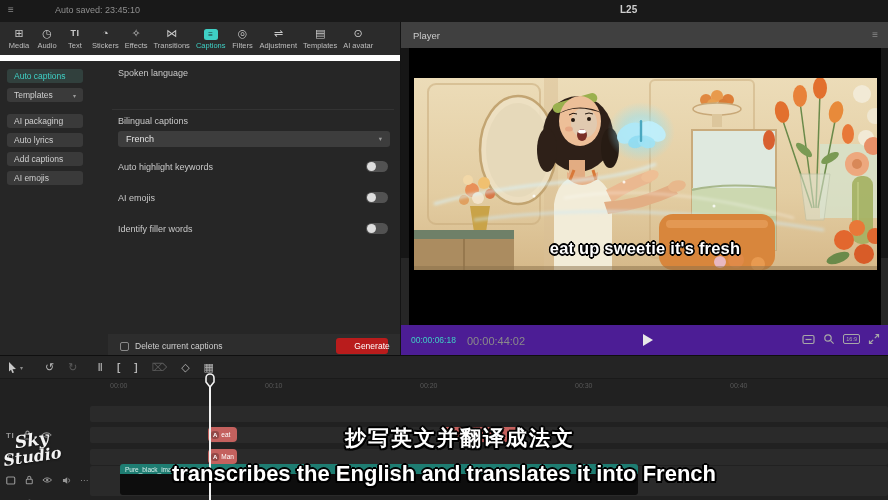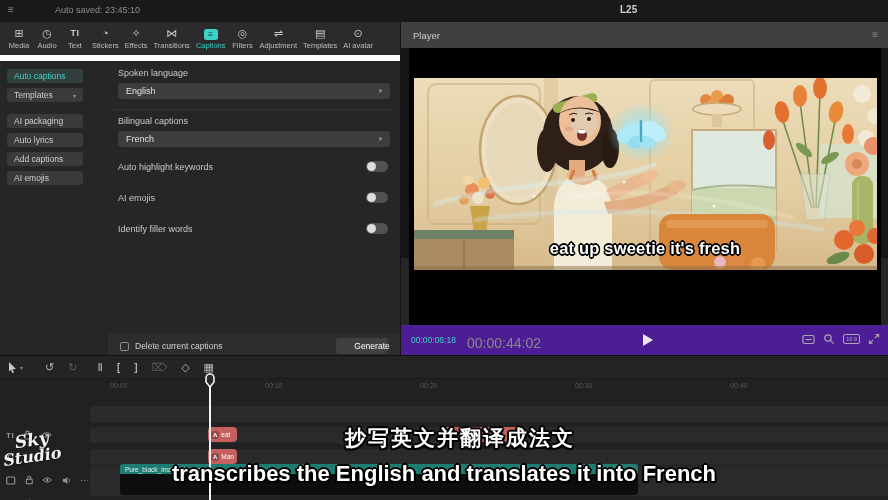--- a/index.html
+++ b/index.html
@@ -41,42 +41,42 @@
   .dropdown .chev { margin-left:auto; font-size:6.5px; color:#9a9a9a; }
   .divider { position:absolute; left:112px; right:6px; height:1px; background:#333; }
   .trow-label { position:absolute; left:118px; font-size:9px; color:#c9c9c9; }
   .toggle { position:absolute; right:12px; width:22px; height:11px; background:#525252; border-radius:6px; cursor:pointer; }
   .toggle .knob { position:absolute; left:1px; top:1px; width:9px; height:9px; border-radius:50%; background:#dedede; }
 
   .panel-footer { position:absolute; left:108px; right:0; top:273px; height:24px; background:#2d2d2d;
                   display:flex; align-items:center; padding:0 12px; }
   .checkbox { width:9px; height:9px; border:1px solid #8a8a8a; border-radius:2px; margin-right:6px; cursor:pointer; }
   .chk-label { font-size:8.5px; color:#cfcfcf; }
-  .generate-btn { margin-left:auto; width:52px; height:16px; background:#404040; border-radius:3px; border:none;
+  .generate-btn { margin-left:auto; width:52px; height:16px; background:#b91c1c; border-radius:3px; border:none;
                   color:#fff; font-size:8.5px; font-family:inherit; display:flex; align-items:center; justify-content:center;
                   cursor:pointer;padding-left:20px; }
 
   
   .player { position:absolute; left:400px; top:22px; width:488px; height:333px; background:#262626;
             border-left:1px solid #141414; }
   .player-header { position:absolute; left:0; top:0; right:0; height:26px; background:#404040; }
   .player-title { position:absolute; left:12px; top:8px; font-size:9.5px; color:#cccccc; }
   .player-menu { position:absolute; right:10px; top:7px; color:#8a8a8a; font-size:10px; cursor:pointer; }
   .canvas { position:absolute; left:0; top:26px; right:0; height:210px; background:#161616; }
   .vframe { position:absolute; left:8px; top:0px; width:472px; height:277px; background:#000; }
   .vphoto { position:absolute; left:5px; top:30px; width:463px; height:192px; overflow:hidden; }
   .vcap1 { position:absolute; left:0; right:0; top:191px; text-align:center; font-size:16.5px; font-weight:bold;
            color:#fff; letter-spacing:0.2px;
            text-shadow:-1.6px 0 #000, 1.6px 0 #000, 0 -1.6px #000, 0 1.6px #000, -1.2px -1.2px #000, 1.2px 1.2px #000, -1.2px 1.2px #000, 1.2px -1.2px #000; }
   .vcap2 { position:absolute; left:0; right:0; top:218px; text-align:center; font-size:11.5px; font-weight:bold;
            color:#f2f2f2;
            text-shadow:-1.2px 0 #000, 1.2px 0 #000, 0 -1.2px #000, 0 1.2px #000; }
   .controls { position:absolute; left:0; right:0; bottom:0; height:30px; background:#4c1d95; }
   .time-cur { position:absolute; left:10px; top:10px; font-size:8.5px; color:#3fd0c5; }
-  .time-tot { position:absolute; left:66px; top:10px; font-size:14px; color:#8a8a8a; }
+  .time-tot { position:absolute; left:66px; top:10px; font-size:11px; color:#8a8a8a; }
   .play-btn { position:absolute; left:238px; top:7px; width:16px; height:16px; cursor:pointer; }
   .pc-icons { position:absolute; right:8px; top:8px; display:flex; align-items:center; gap:8px; }
   .pc-ic { color:#a8a8a8; cursor:pointer; display:flex; align-items:center; }
   .ratio-box { border:1px solid #a8a8a8; border-radius:2px; font-size:5.5px; color:#a8a8a8; padding:1px 2px; }
 
   
   .timeline { position:absolute; left:0; top:355px; width:888px; height:145px; background:#212121;
               border-top:1px solid #0f0f0f; }
   .tl-toolbar { position:absolute; left:0; top:0; right:0; height:23px; background:#242424;
                 border-bottom:1px solid #1a1a1a; display:flex; align-items:center; padding-left:8px; }
@@ -191,24 +191,20 @@
       <span>Auto lyrics</span>
     </div>
     <div class="side-btn" style="top:91px">
       <span>Add captions</span>
     </div>
     <div class="side-btn" style="top:110px">
       <span>AI emojis</span>
     </div>
 
     <span class="set-label" style="top:7px">Spoken language</span>
-    <div class="dropdown" style="top:22px">
-      <span>English</span>
-      <span class="chev">▾</span>
-    </div>
     <div class="divider" style="top:48px"></div>
     <span class="set-label" style="top:55px">Bilingual captions</span>
     <div class="dropdown" style="top:70px">
       <span>French</span>
       <span class="chev">▾</span>
     </div>
 
     <span class="trow-label" style="top:101px">Auto highlight keywords</span>
     <div class="toggle" style="top:100px">
         <div class="knob"></div>

